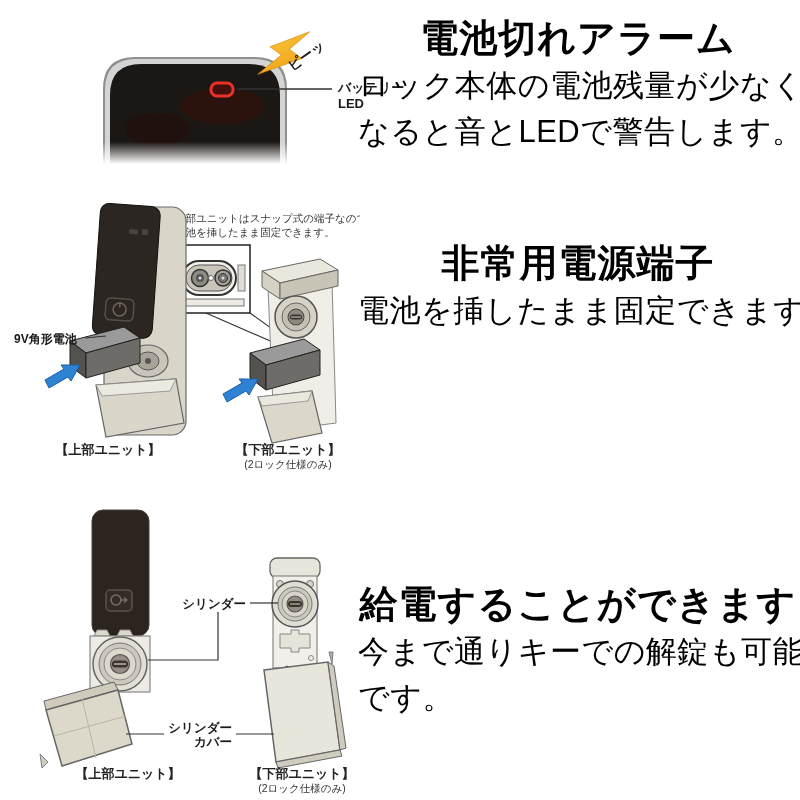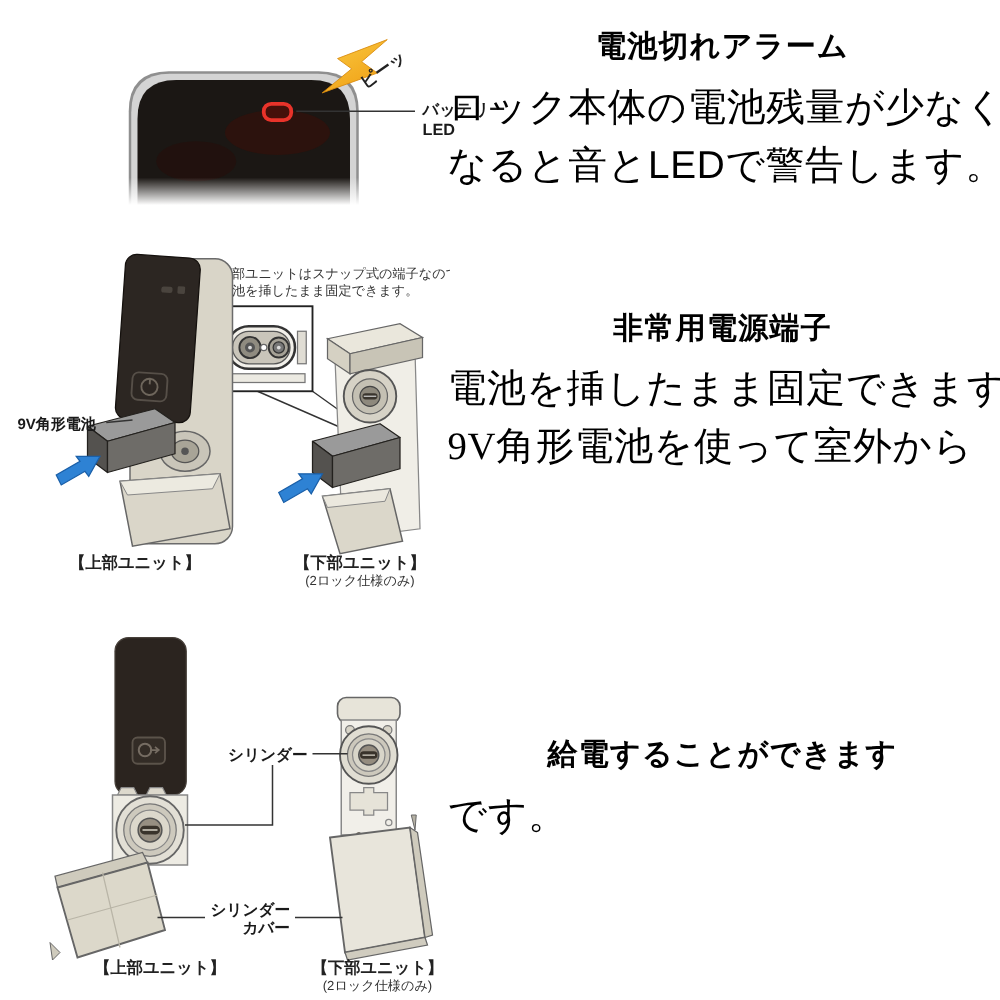--- a/index.html
+++ b/index.html
@@ -1,20 +1,20 @@
 <!DOCTYPE html>
 <html><head>
 <meta charset="utf-8">
 <style>
   html,body{margin:0;padding:0;background:#fff;}
   .canvas{position:relative;width:800px;height:800px;background:#ffffff;overflow:hidden;
           font-family:"Liberation Sans",sans-serif;color:#000;}
   .illus{position:absolute;}
   .textcol{position:absolute;left:358px;width:440px;}
-  .sec-title{font-size:24px;font-weight:bold;text-align:center;line-height:36px;letter-spacing:1px;white-space:nowrap;}
+  .sec-title{font-size:38px;font-weight:bold;text-align:center;line-height:36px;letter-spacing:1px;white-space:nowrap;}
   .sec-body{margin-top:7px;}
   .body-line{font-size:31px;line-height:46px;white-space:nowrap;letter-spacing:0.5px;}
   
   text{font-family:"Liberation Sans",sans-serif;}
   .lbl{font-weight:bold;fill:#1a1a1a;font-size:12.5px;}
   .cap{font-weight:bold;fill:#222;font-size:13px;}
   .capnote{font-size:10.5px;fill:#333;}
   .callout-text{font-size:10.5px;fill:#333;}
   .beep{font-weight:bold;fill:#222;font-size:13.5px;}
 </style>
@@ -130,21 +130,20 @@
       <polygon points="258,202 312,196 308,206 262,211" fill="#ebe8de" stroke="#888" stroke-width="0.8"></polygon>
     </g>
     <text x="288" y="259" class="cap" text-anchor="middle">【下部ユニット】</text>
     <text x="288" y="273" class="capnote" text-anchor="middle">(2ロック仕様のみ)</text>
   </svg>
 
   <div class="textcol" style="top:245px;font-family:Liberation Serif, serif;">
     <div class="sec-title">非常用電源端子</div>
     <div class="sec-body">
       <div class="body-line">電池を挿したまま固定できます</div>
-      <div class="body-line">9V角形電池を使って室外から</div>
     </div>
   </div>
 
   <svg class="illus" style="left:30px;top:492px;" width="370" height="308" viewBox="0 0 370 308">
 
     <g>
       <rect x="62" y="18" width="57" height="126" rx="11" fill="#2b241f" stroke="#47403a" stroke-width="1"></rect>
       <rect x="76" y="98" width="26" height="21" rx="4" fill="#332c26" stroke="#5b534a" stroke-width="1.5"></rect>
       <circle cx="86" cy="108" r="5" fill="none" stroke="#756c62" stroke-width="1.6"></circle>
       <path d="M90,108 h7 m-3,-2.5 l3,2.5 l-3,2.5" fill="none" stroke="#756c62" stroke-width="1.4"></path>
@@ -196,17 +195,18 @@
     <text x="216" y="116" class="lbl" text-anchor="end">シリンダー</text>
     <line x1="134" y1="242" x2="96" y2="242" stroke="#333" stroke-width="1.2"></line>
     <line x1="206" y1="242" x2="244" y2="242" stroke="#333" stroke-width="1.2"></line>
     <text x="202" y="240" class="lbl" text-anchor="end">シリンダー</text>
     <text x="202" y="254" class="lbl" text-anchor="end">カバー</text>
   </svg>
 
   <div class="textcol" style="top:586px;">
     <div class="sec-title">給電することができます</div>
     <div class="sec-body">
+      <div class="body-line">今まで通りキーでの解錠も可能</div>
       <div class="body-line">です。</div>
     </div>
   </div>
 
 </div>
 
 </body></html>

